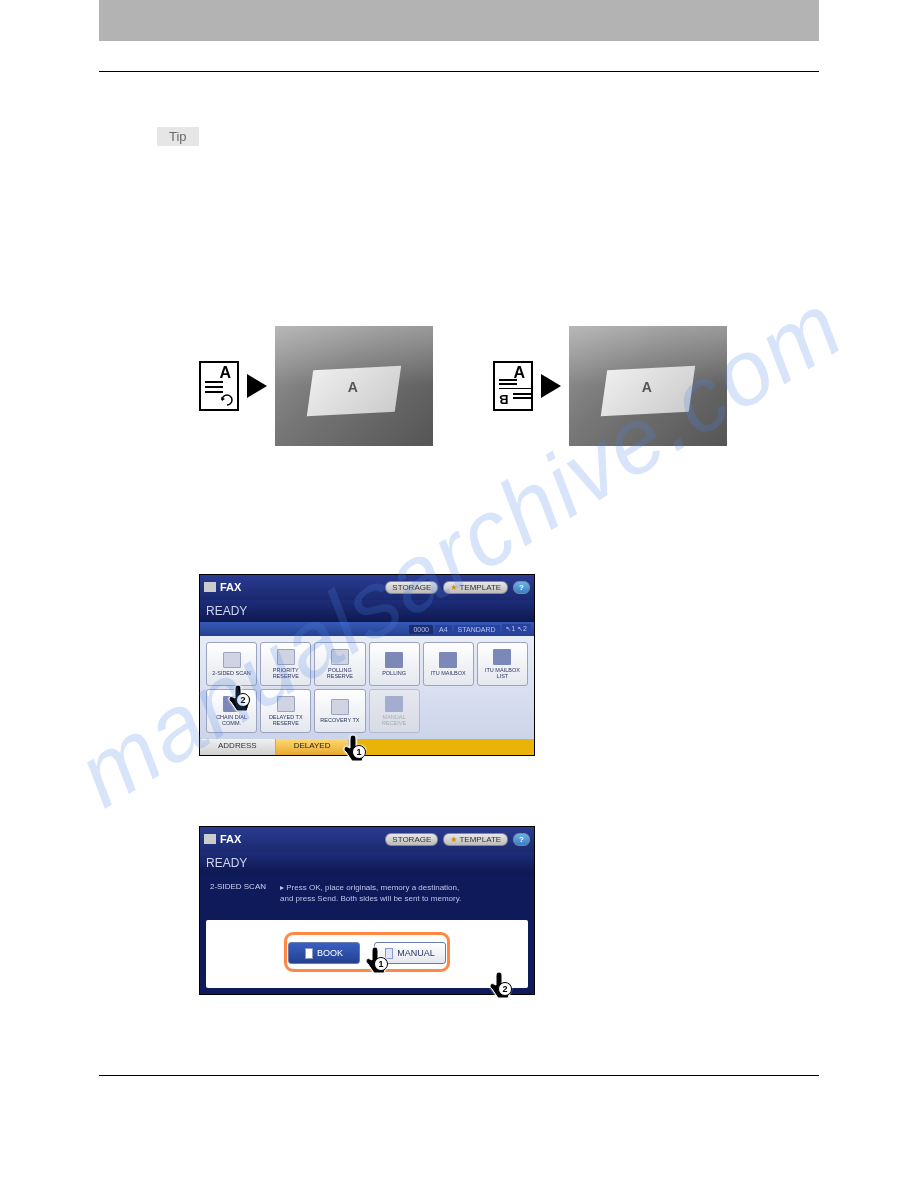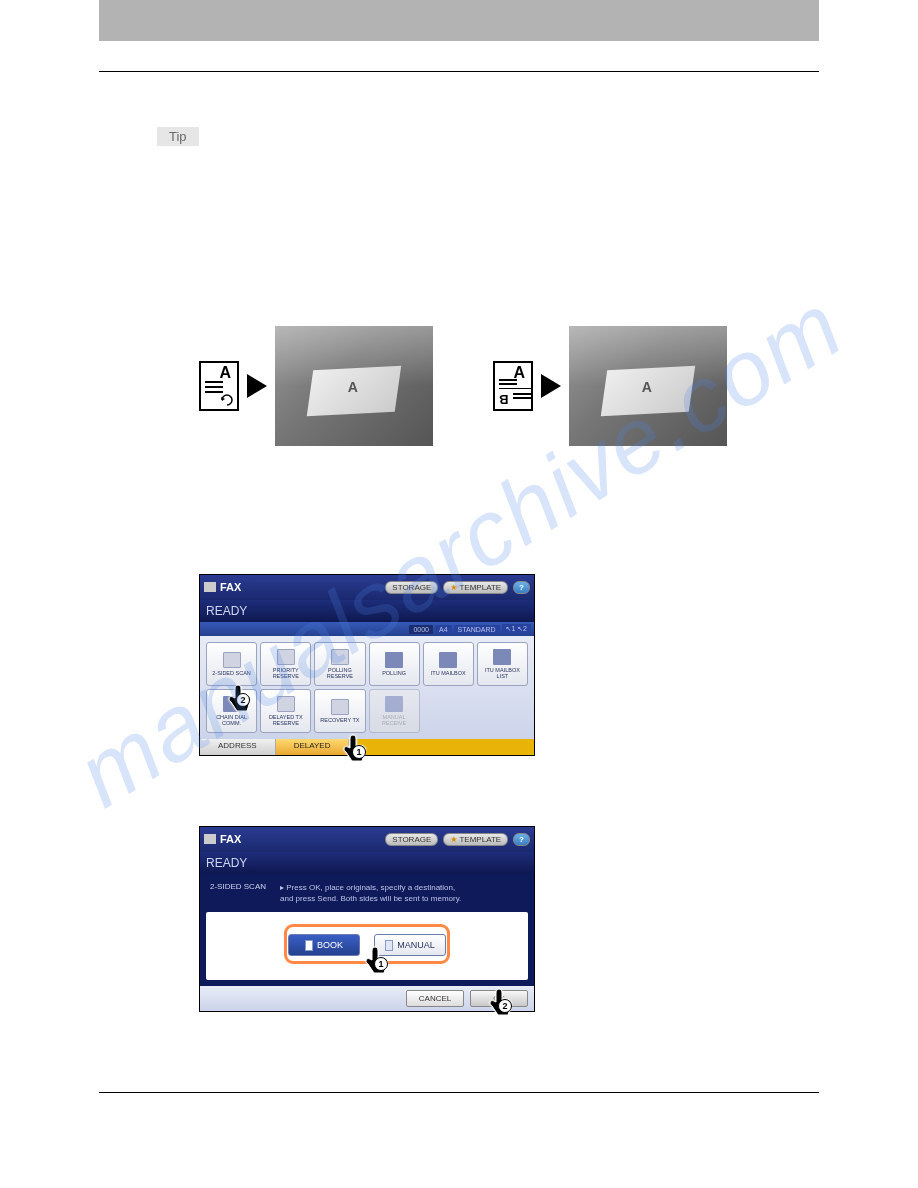--- a/index.html
+++ b/index.html
@@ -47,21 +47,21 @@
 .grid-btn .icn.pg{background:#d0d4e2;border:1px solid #9aa3bf}
 .tabs-row{display:flex;background:#eab308;height:16px;position:relative}
 .tab{flex:0 0 auto;padding:2px 18px;font-size:8px;color:#333;background:linear-gradient(#f0f0f0,#d0d0d0);border-right:1px solid #aaa}
 .tab.active{background:linear-gradient(#ffd970,#e8a830);color:#222}
 .job-row{display:flex;justify-content:flex-end;background:#1a1a1a;padding:2px 3px}
 .job-btn{background:linear-gradient(#f4f4f4,#d8d8d8);color:#333;font-size:8px;padding:1px 10px;border:1px solid #999;border-radius:2px}
 
 .instr-area{padding:8px 10px;font-size:8px;color:#bcc4e8;display:flex;gap:14px}
 .instr-label{color:#cfd5f0;white-space:nowrap}
 .instr-text{line-height:1.4}
-.choice-box{background:#fff;margin:0 6px 6px 6px;padding:22px 0 24px 0;display:flex;justify-content:center;gap:14px;border-radius:2px;position:relative}
+.choice-box{background:#fff;margin:8px 6px 6px 6px;padding:22px 0 24px 0;display:flex;justify-content:center;gap:14px;border-radius:2px;position:relative}
 .choice-highlight{position:absolute;border:3px solid #ff8844;border-radius:9px;top:12px;left:78px;right:78px;height:40px}
 .choice-btn{width:72px;height:22px;border:1px solid #6a7aaa;border-radius:3px;display:flex;align-items:center;justify-content:center;gap:4px;font-size:9px}
 .choice-btn.sel{background:linear-gradient(#3a5ec4,#24418f);color:#fff}
 .choice-btn.unsel{background:linear-gradient(#fff,#e4e7ee);color:#2a3560}
 .choice-btn .ci{width:8px;height:11px;background:#fff;border:1px solid #8899cc}
 .bottom-row{display:flex;justify-content:flex-end;gap:6px;padding:4px 6px 4px 0;background:linear-gradient(#e8ecf6,#ccd4ea)}
 .b-btn{width:58px;height:17px;border:1px solid #888;border-radius:2px;display:flex;align-items:center;justify-content:center;font-size:8px;background:linear-gradient(#fff,#ddd);color:#333}
 .b-btn.ok{background:linear-gradient(#f8f8f8,#c8c8c8)}
 .job-row2{display:flex;justify-content:flex-end;background:#000;padding:2px 3px}
 
@@ -205,39 +205,35 @@
         </span>
     <span class="sp"></span>
     <span class="top-btn">STORAGE</span>
     <span class="top-btn star">TEMPLATE</span>
     <span class="top-btn help">?</span>
   </div>
   <div class="ready-bar">READY</div>
   <div class="instr-area">
     <span class="instr-label">2-SIDED SCAN</span>
     <span class="instr-text">
-      <span>▸ Press OK, place originals, specify a destination,</span><br>
+      <span>▸ Press OK, place originals, memory a destination,</span><br>
       <span>and press Send. Both sides will be sent to memory.</span>
     </span>
   </div>
   <div class="choice-box">
     <div class="choice-highlight"></div>
     <div class="choice-btn sel">
           <span class="ci"></span>
           <span>BOOK</span>
         </div>
     <div class="choice-btn unsel">
           <span class="ci" style="background:#e0e6f4"></span>
           <span>MANUAL</span>
         </div>
   </div>
-  <div class="bottom-row">
-    <div class="b-btn">CANCEL</div>
-    <div class="b-btn ok">OK</div>
-  </div>
   <div class="hand" style="top:118px;left:162px">
     <svg viewBox="0 0 28 32">
           <path d="M13 2 C11 2 10 4 10 6 L10 15 L8 14 C6 13 4 14 4 16 C4 17 5 18 6 19 L12 28 L22 28 L25 18 C26 15 24 13 22 13 L16 13 L16 6 C16 4 15 2 13 2 Z" fill="#000" stroke="#fff" stroke-width="1"></path>
         </svg>
   </div>
   <div class="num-circ" style="top:130px;left:174px">1</div>
   <div class="hand" style="bottom:-10px;left:286px">
     <svg viewBox="0 0 28 32">
           <path d="M13 2 C11 2 10 4 10 6 L10 15 L8 14 C6 13 4 14 4 16 C4 17 5 18 6 19 L12 28 L22 28 L25 18 C26 15 24 13 22 13 L16 13 L16 6 C16 4 15 2 13 2 Z" fill="#000" stroke="#fff" stroke-width="1"></path>
         </svg>

